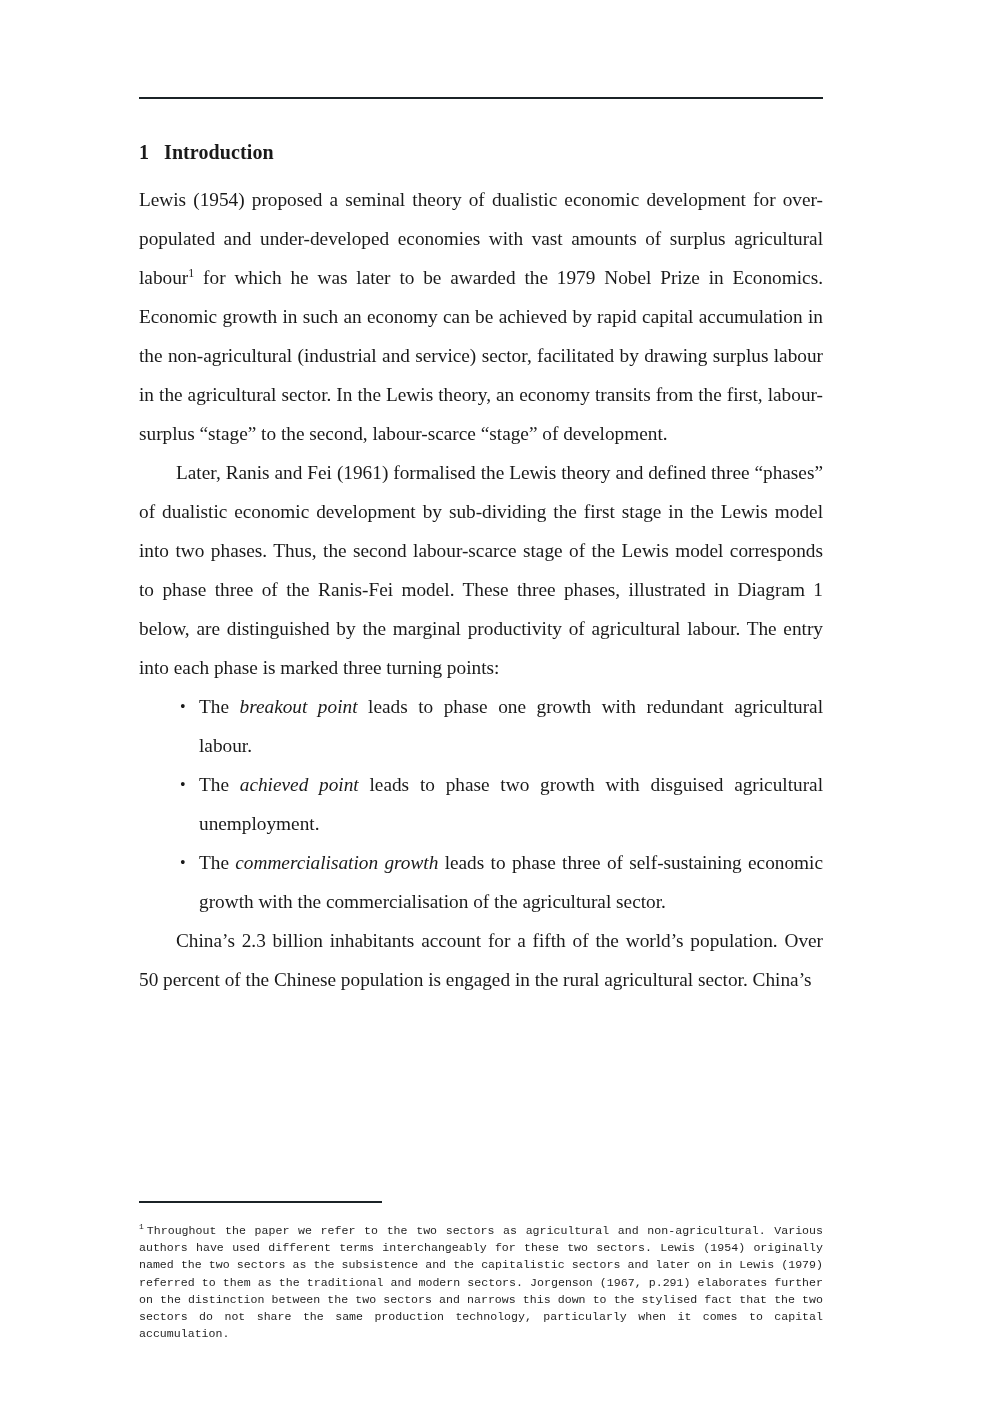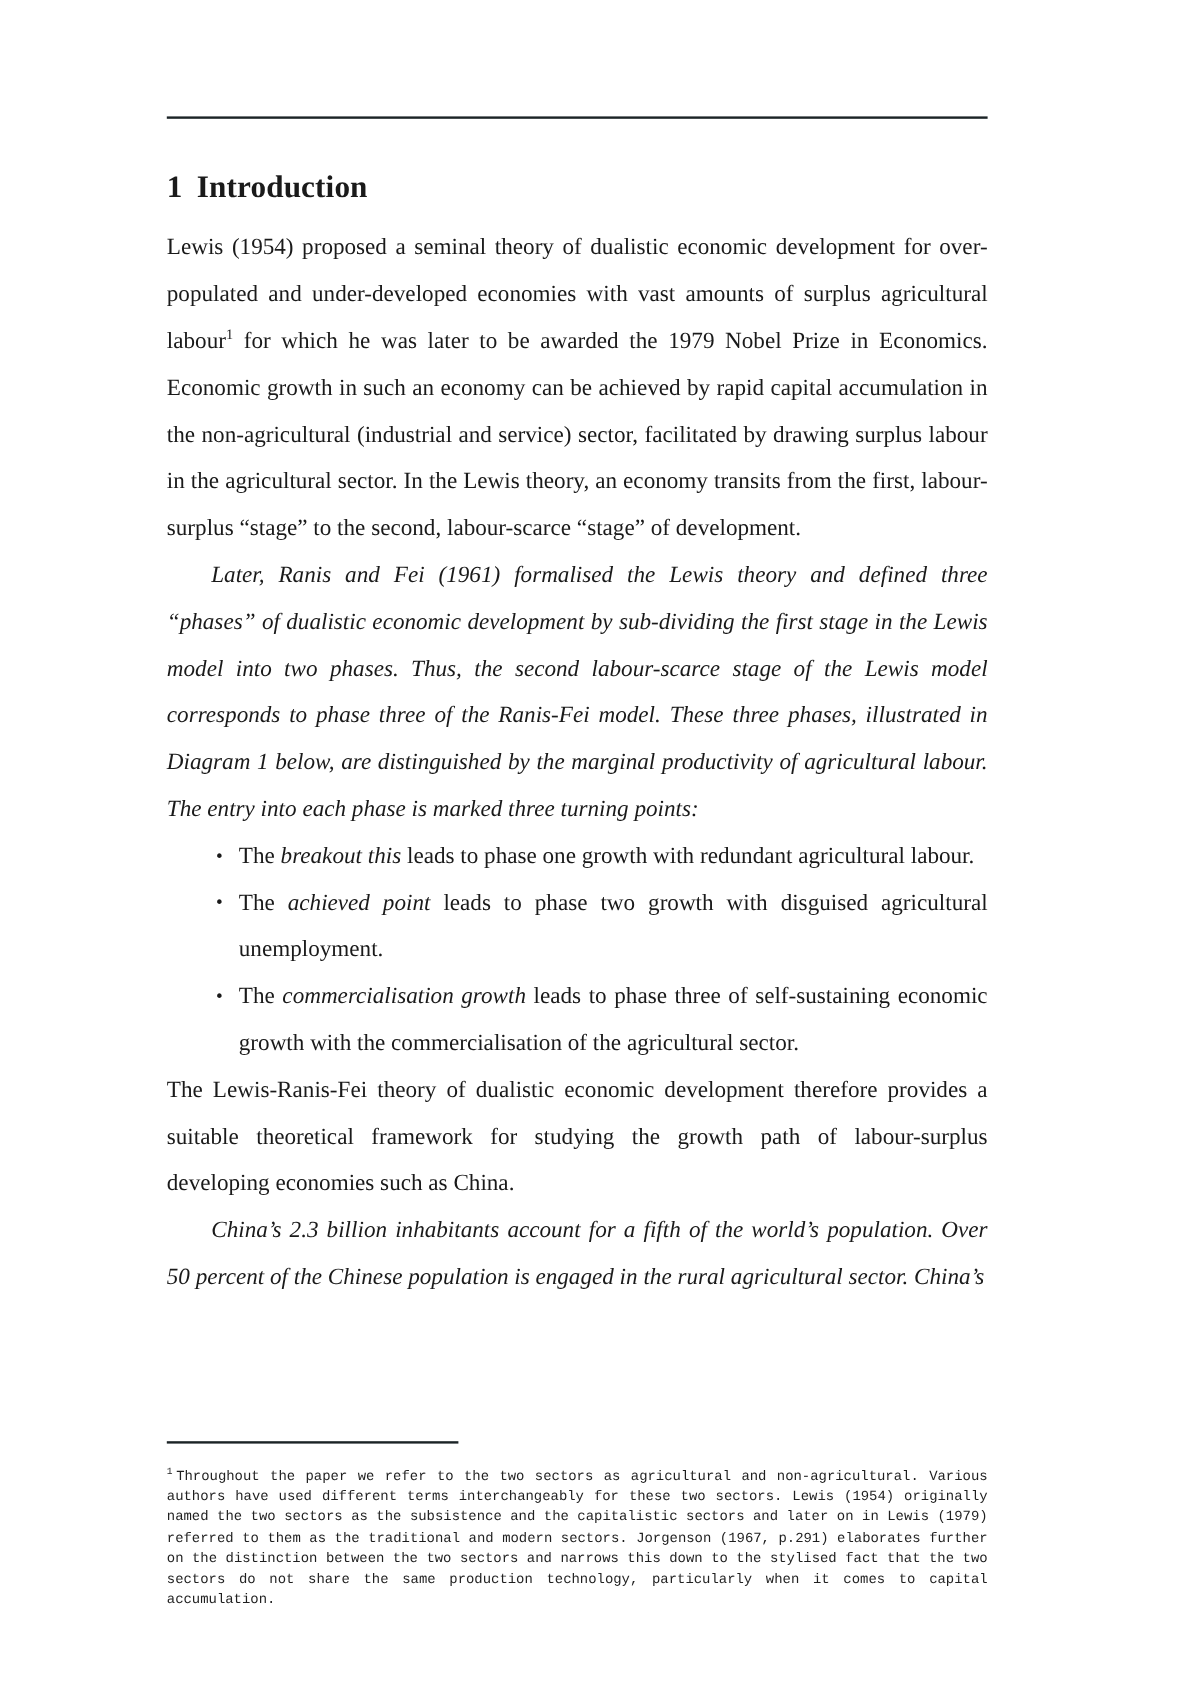--- a/index.html
+++ b/index.html
@@ -29,41 +29,40 @@
     width: 684px;
     border-top: 2.2px solid #1b2326;
   }
   .content {
     position: absolute;
     left: 0;
     top: 140px;
     width: 684px;
   }
   h1.section-heading {
-    font-size: 26px;
+    font-size: 20px;
     font-weight: bold;
     margin: 0 0 16px 0;
     letter-spacing: 0.1px;
     line-height: 1.2;
   }
   h1.section-heading .num {
     display: inline-block;
     min-width: 25px;
   }
   p.body-par {
     font-size: 19.3px;
     line-height: 39px;
     text-align: justify;
     text-justify: inter-word;
     margin: 0;
     hyphens: none;
   }
   p.body-par.indent {
     text-indent: 37px;
-    font-style: italic;
   }
   p.body-par sup {
     font-size: 12px;
     line-height: 0;
     vertical-align: super;
   }
   ul.turning-points {
     list-style: none;
     margin: 0;
     padding: 0;
@@ -125,31 +124,30 @@
     <h1 class="section-heading">
       <span class="num">1</span><span>Introduction</span>
     </h1>
 
     <p class="body-par"><span>Lewis (1954) proposed a seminal theory of dualistic economic development for over-populated and under-developed economies with vast amounts of surplus agricultural labour</span><sup>1</sup><span> for which he was later to be awarded the 1979 Nobel Prize in Economics. Economic growth in such an economy can be achieved by rapid capital accumulation in the non-agricultural (industrial and service) sector, facilitated by drawing surplus labour in the agricultural sector. In the Lewis theory, an economy transits from the first, labour-surplus “stage” to the second, labour-scarce “stage” of development.</span></p>
 
     <p class="body-par indent">Later, Ranis and Fei (1961) formalised the Lewis theory and defined three “phases” of dualistic economic development by sub-dividing the first stage in the Lewis model into two phases. Thus, the second labour-scarce stage of the Lewis model corresponds to phase three of the Ranis-Fei model. These three phases, illustrated in Diagram 1 below, are distinguished by the marginal productivity of agricultural labour. The entry into each phase is marked three turning points:</p>
 
     <ul class="turning-points">
       <li>
-        <span class="bullet">•</span><span>The </span><em class="term">breakout this</em><span> leads to phase one growth with redundant agricultural labour.</span>
+        <span class="bullet">•</span><span>The </span><em class="term">breakout point</em><span> leads to phase one growth with redundant agricultural labour.</span>
       </li>
       <li>
         <span class="bullet">•</span><span>The </span><em class="term">achieved point</em><span> leads to phase two growth with disguised agricultural unemployment.</span>
       </li>
       <li>
         <span class="bullet">•</span><span>The </span><em class="term">commercialisation growth</em><span> leads to phase three of self-sustaining economic growth with the commercialisation of the agricultural sector.</span>
       </li>
     </ul>
 
-    <p class="body-par">The Lewis-Ranis-Fei theory of dualistic economic development therefore provides a suitable theoretical framework for studying the growth path of labour-surplus developing economies such as China.</p>
 
     <p class="body-par indent">China’s 2.3 billion inhabitants account for a fifth of the world’s population. Over 50 percent of the Chinese population is engaged in the rural agricultural sector. China’s</p>
 
   </div>
 
   <div class="footnote-area">
     <div class="footnote-rule"></div>
     <p class="footnote"><sup>1</sup><span>Throughout the paper we refer to the two sectors as agricultural and non-agricultural. Various authors have used different terms interchangeably for these two sectors. Lewis (1954) originally named the two sectors as the subsistence and the capitalistic sectors and later on in Lewis (1979) referred to them as the traditional and modern sectors. Jorgenson (1967, p.291) elaborates further on the distinction between the two sectors and narrows this down to the stylised fact that the two sectors do not share the same production technology, particularly when it comes to capital accumulation.</span></p>
   </div>
 

